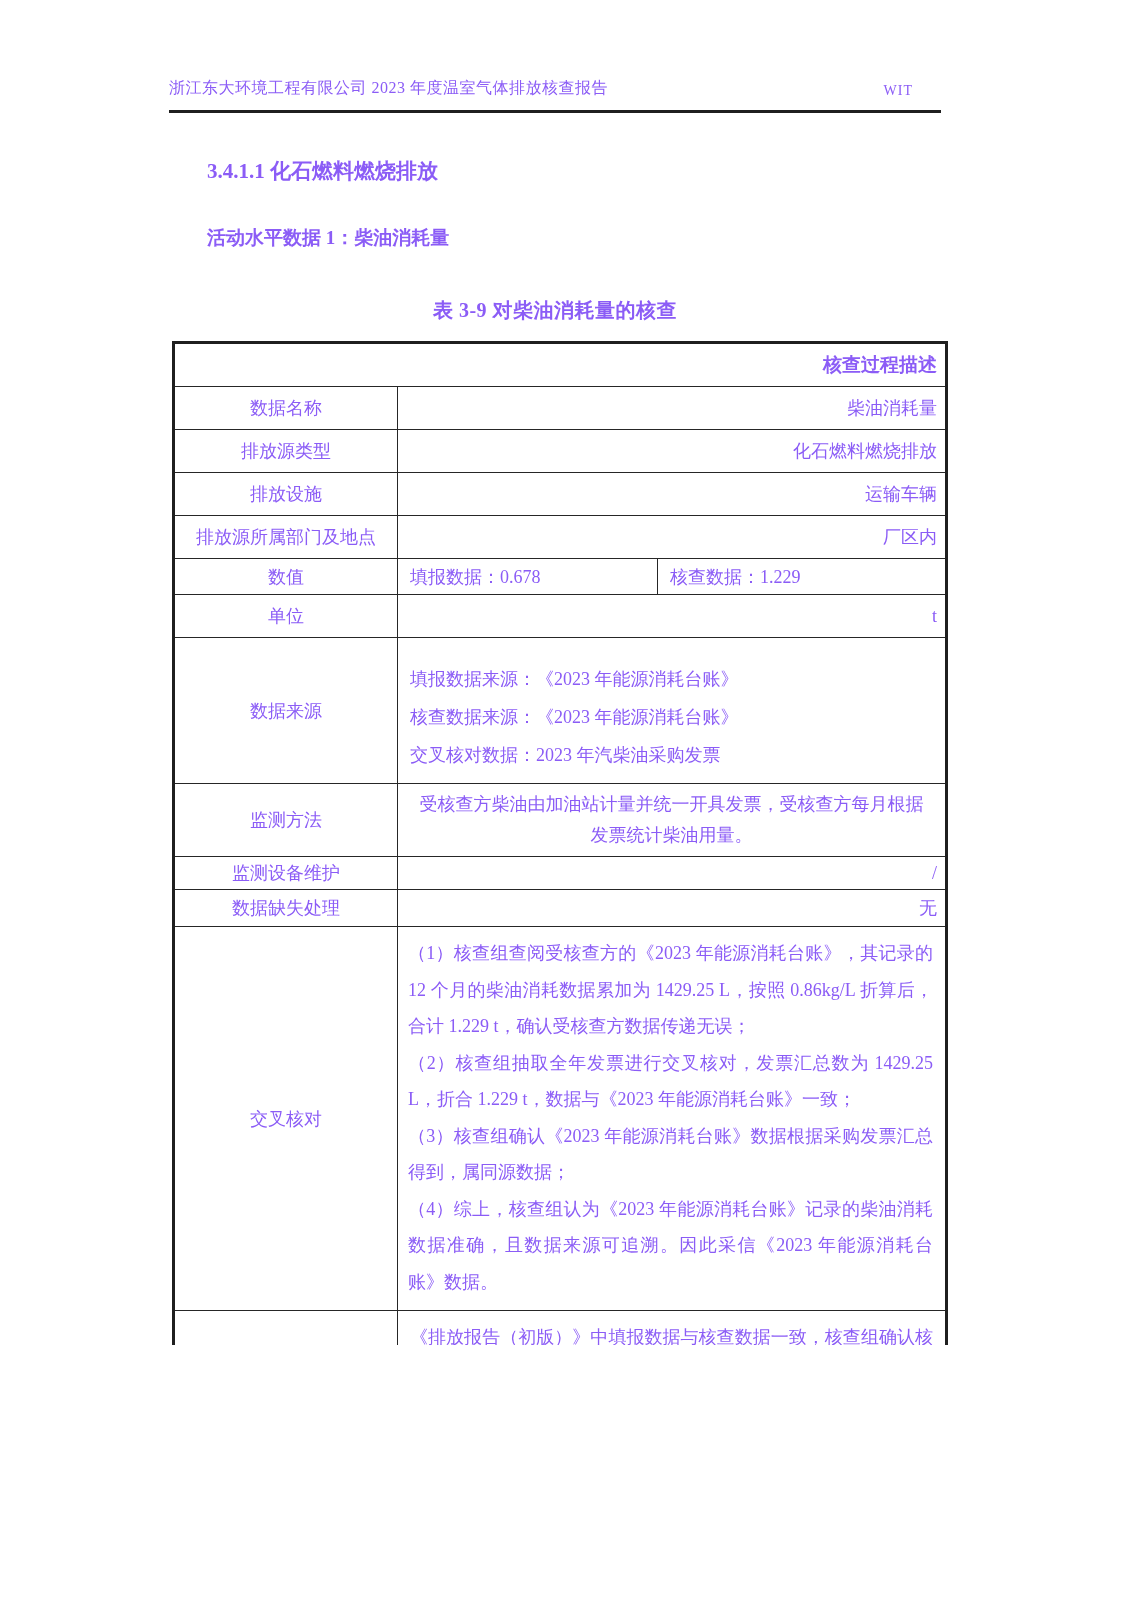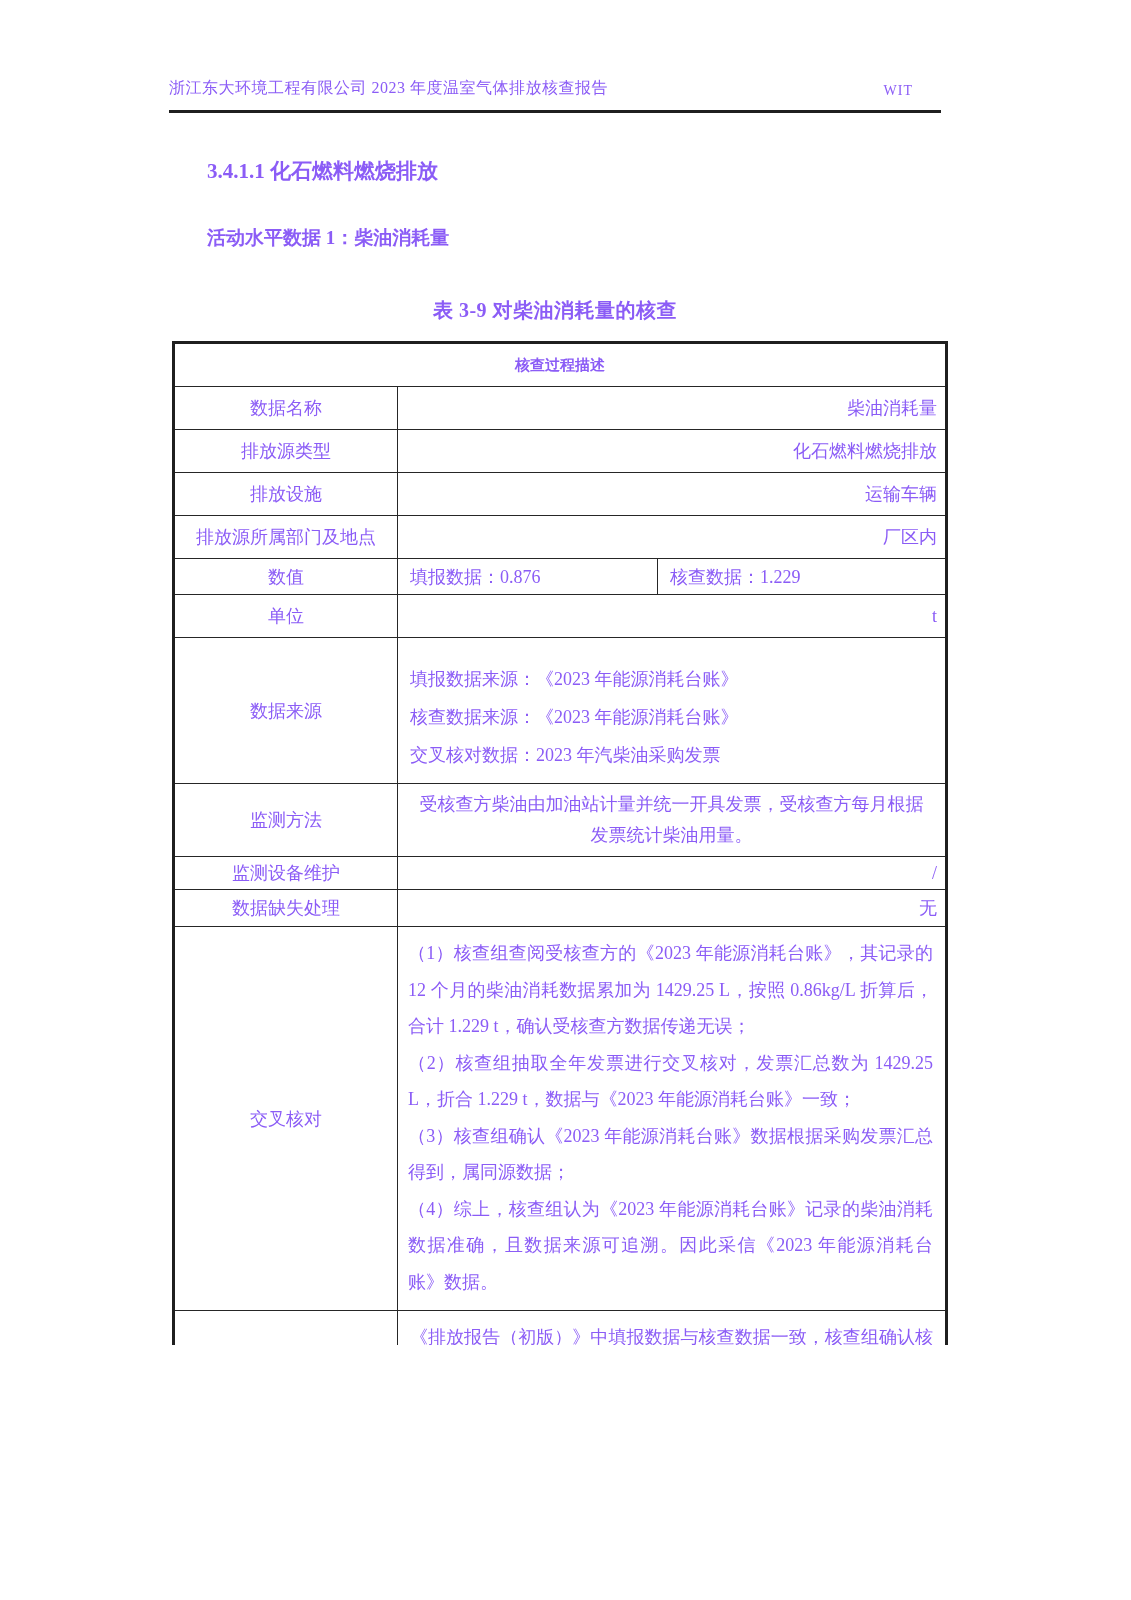--- a/index.html
+++ b/index.html
@@ -72,21 +72,21 @@
   td.label-cell {
     text-align: center;
   }
   td.center-cell {
     text-align: right;
   }
   td.left-cell {
     text-align: left;
     padding-left: 12px;
   }
-  .r-desc td   { height: 44px; font-weight: 700; text-align: center; font-size: 15px; }
+  .r-desc td   { height: 44px; font-weight: 700; text-align: right; font-size: 19px; }
   .r-std td    { height: 43px; }
   .r-num td    { height: 36px; }
   .r-unit td   { height: 43px; }
   .r-src  td.src-cell {
     padding: 22px 10px 9px 12px;
     line-height: 38px;
     text-align: left;
   }
   .r-method td.method-cell {
     text-align: center;
@@ -169,21 +169,21 @@
           <td colspan="2" class="center-cell">运输车辆</td>
         </tr>
 
         <tr class="r-std">
           <td class="label-cell">排放源所属部门及地点</td>
           <td colspan="2" class="center-cell">厂区内</td>
         </tr>
 
         <tr class="r-num">
           <td class="label-cell">数值</td>
-          <td class="left-cell">填报数据：0.876</td>
+          <td class="left-cell">填报数据：0.678</td>
           <td class="left-cell">核查数据：1.229</td>
         </tr>
 
         <tr class="r-unit">
           <td class="label-cell">单位</td>
           <td colspan="2" class="center-cell">t</td>
         </tr>
 
         <tr class="r-src">
           <td class="label-cell">数据来源</td>

